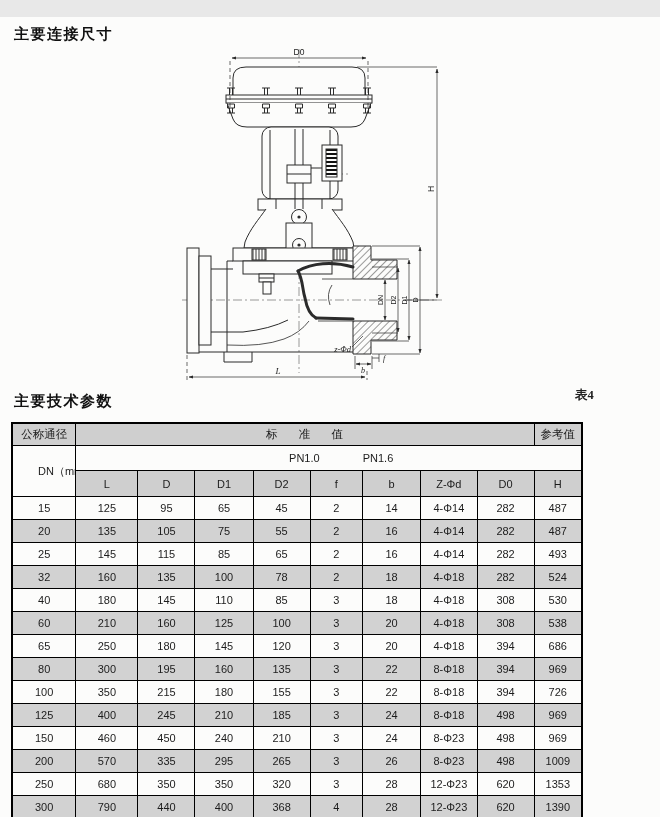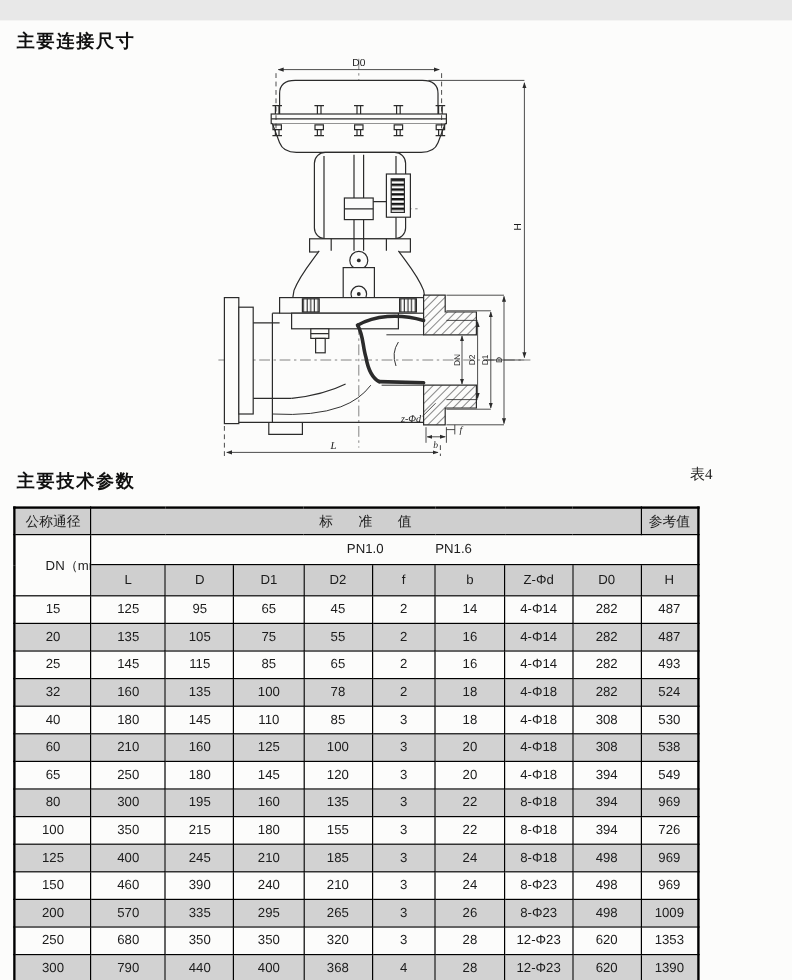--- a/index.html
+++ b/index.html
@@ -15,21 +15,21 @@
     margin:17px auto;overflow:hidden;color:#151515;
   }
   .sec-title{
     position:absolute;left:14px;font-size:15px;font-weight:bold;
     letter-spacing:1.5px;color:#101010;
   }
   .sec-title.t1{top:8px;}
   .sec-title.t2{top:375px;}
   .table-tag{
     position:absolute;top:370px;left:575px;font-size:12.5px;
-    font-family:"Liberation Serif",serif;color:#222;
+    font-family:"Liberation Serif",serif;color:#222;font-weight:bold;
   }
   svg.drawing{position:absolute;left:0;top:0;}
 
   
   table.params{
     position:absolute;left:11px;top:405px;width:572px;
     border-collapse:collapse;table-layout:fixed;
     font-size:11px;color:#1c1c1c;
   }
   table.params th,table.params td{
@@ -342,21 +342,21 @@
         <tr>
           <td>65</td>
           <td>250</td>
           <td>180</td>
           <td>145</td>
           <td>120</td>
           <td>3</td>
           <td>20</td>
           <td>4-Φ18</td>
           <td>394</td>
-          <td>549</td>
+          <td>686</td>
         </tr>
         <tr>
           <td>80</td>
           <td>300</td>
           <td>195</td>
           <td>160</td>
           <td>135</td>
           <td>3</td>
           <td>22</td>
           <td>8-Φ18</td>
@@ -383,21 +383,21 @@
           <td>185</td>
           <td>3</td>
           <td>24</td>
           <td>8-Φ18</td>
           <td>498</td>
           <td>969</td>
         </tr>
         <tr>
           <td>150</td>
           <td>460</td>
-          <td>390</td>
+          <td>450</td>
           <td>240</td>
           <td>210</td>
           <td>3</td>
           <td>24</td>
           <td>8-Φ23</td>
           <td>498</td>
           <td>969</td>
         </tr>
         <tr>
           <td>200</td>

